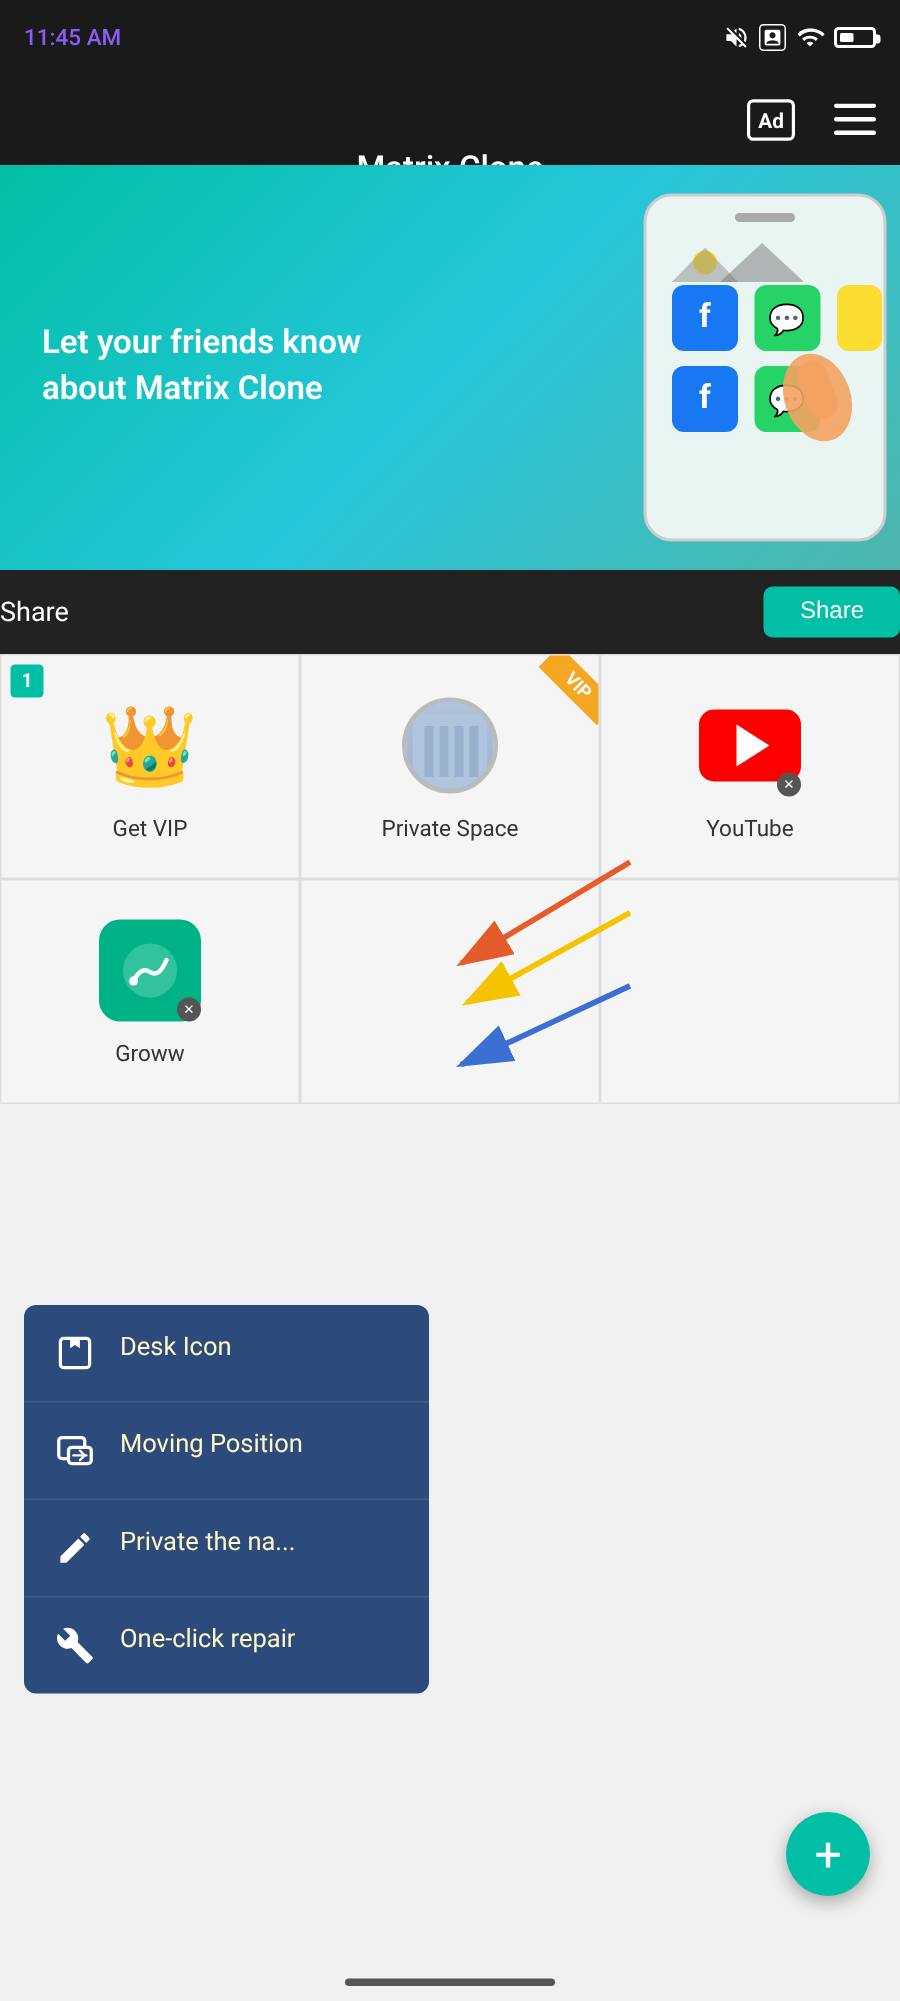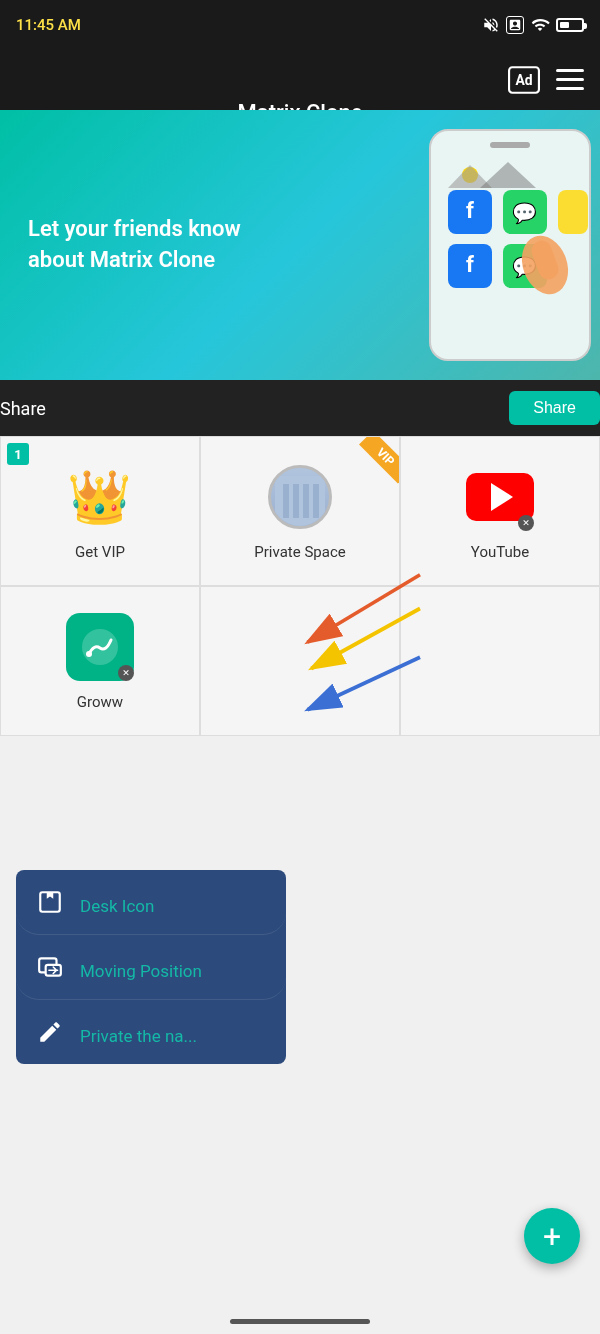--- a/index.html
+++ b/index.html
@@ -14,21 +14,21 @@
 
     
     .status-bar {
       width: 100%;
       height: 50px;
       background: #1a1a1a;
       display: flex;
       align-items: center;
       justify-content: space-between;
       padding: 0 16px;
-      color: #fde047;
+      color: #8b5cf6;
       font-size: 15px;
       font-weight: 500;
     }
     .status-bar-right {
       display: flex;
       align-items: center;
       gap: 6px;
     }
 
     
@@ -45,21 +45,21 @@
       color: white;
       font-size: 22px;
       font-weight: 500;
       position: absolute;
       left: 50%;
       transform: translateX(-50%);
       top: 62px;
     }
     .nav-icons {
       display: flex;
-      gap: 16px;
+      gap: 26px;
       align-items: center;
     }
 
     
     .banner {
       width: 100%;
       height: 270px;
       background: linear-gradient(135deg, #00bfa5 0%, #26c6da 50%, #4db6ac 100%);
       position: relative;
       overflow: hidden;
@@ -238,28 +238,27 @@
       left: 16px;
       top: 870px;
       width: 270px;
       background: #2c4a7c;
       border-radius: 8px;
       overflow: hidden;
       z-index: 10;
     }
     .context-menu-item {
       display: flex;
-      align-items: flex-end;
+      align-items: flex-start;
       padding: 18px 20px;
-      color: #14b8a6;
+      color: #fef9c3;
       font-size: 17px;
       border-bottom: 1px solid rgba(255,255,255,0.1);
       cursor: pointer;
       gap: 16px;
-      border-radius: 23px;
     }
     .context-menu-item:last-child {
       border-bottom: none;
     }
     .menu-icon {
       width: 28px;
       height: 28px;
       display: flex;
       align-items: center;
       justify-content: center;
@@ -491,19 +490,27 @@
   <div class="context-menu-item">
     <div class="menu-icon">
       <svg width="26" height="26" viewBox="0 0 24 24" fill="none">
         <path d="M3 17.25V21h3.75L17.81 9.94l-3.75-3.75L3 17.25zM20.71 7.04c.39-.39.39-1.02 0-1.41l-2.34-2.34c-.39-.39-1.02-.39-1.41 0l-1.83 1.83 3.75 3.75 1.83-1.83z" fill="white"></path>
       </svg>
     </div>
     <span>Private the na...</span>
   </div>
 
 
+  <div class="context-menu-item">
+    <div class="menu-icon">
+      <svg width="26" height="26" viewBox="0 0 24 24" fill="white">
+        <path d="M22.7 19l-9.1-9.1c.9-2.3.4-5-1.5-6.9-2-2-5-2.4-7.4-1.3L9 6 6 9 1.6 4.7C.4 7.1.9 10.1 2.9 12.1c1.9 1.9 4.6 2.4 6.9 1.5l9.1 9.1c.4.4 1 .4 1.4 0l2.3-2.3c.5-.4.5-1.1.1-1.4z"></path>
+      </svg>
+    </div>
+    <span>One-click repair</span>
+  </div>
 </div>
 
 <div class="fab">
   <span>+</span>
 </div>
 
 <div class="home-bar"></div>
 
 </body></html>

